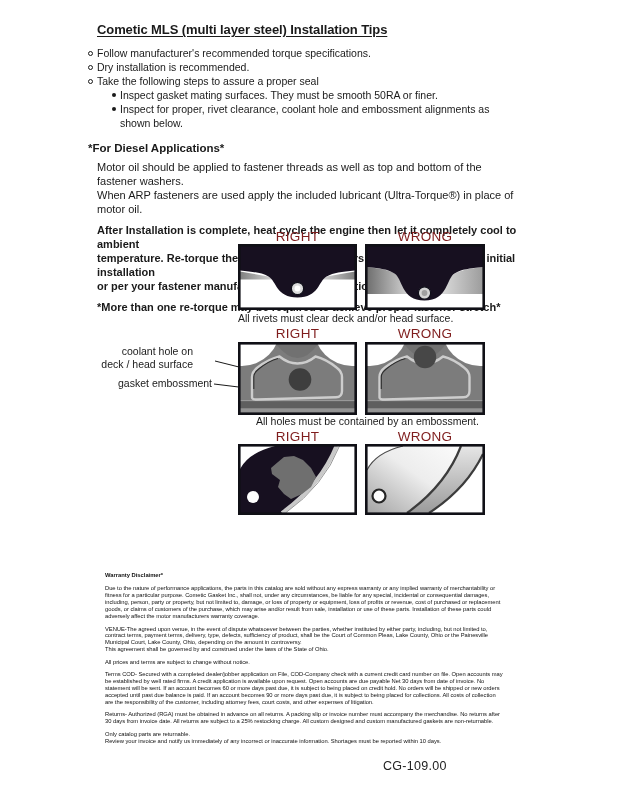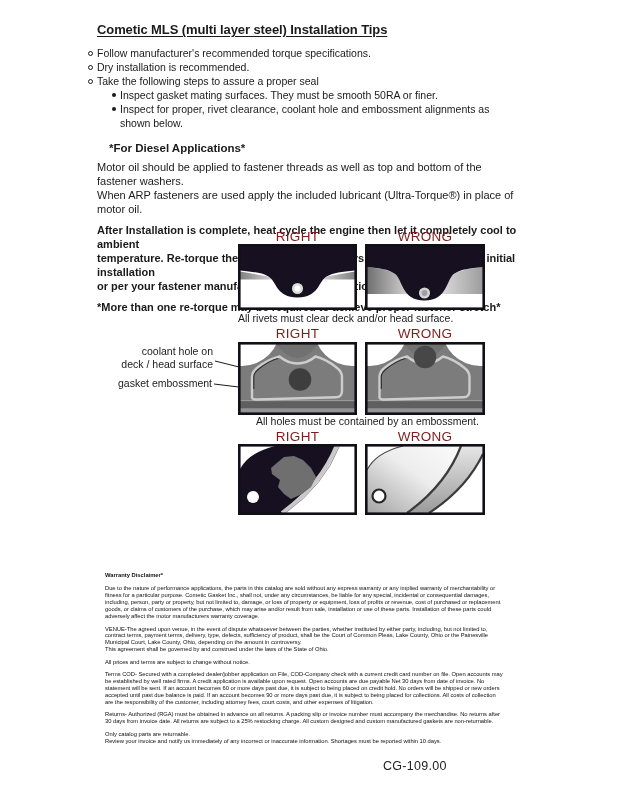--- a/index.html
+++ b/index.html
@@ -9,21 +9,21 @@
   
   .header{position:absolute;left:88px;top:22px;width:430px;}
   .title{margin-left:9px;font-size:13px;font-weight:bold;letter-spacing:-0.1px;
          text-decoration:underline;text-underline-offset:2px;margin-bottom:8px;line-height:16px;}
   .bullet-row{position:relative;padding-left:9px;font-size:10.5px;line-height:14px;}
   .bullet-row::before{content:"";position:absolute;left:0;top:5px;width:3.4px;height:3.4px;
          border:0.9px solid #1a1a1a;border-radius:50%;}
   .sub-row{position:relative;padding-left:32px;font-size:10.5px;line-height:14px;}
   .sub-row::before{content:"";position:absolute;left:23.5px;top:5.2px;width:4.2px;height:4.2px;
          background:#1a1a1a;border-radius:50%;}
-  .diesel-heading{margin-left:21px;margin-top:11px;font-size:11.5px;font-weight:bold;line-height:15px;}
+  .diesel-heading{margin-left:0;margin-top:11px;font-size:11.5px;font-weight:bold;line-height:15px;}
   .para{margin-left:9px;margin-top:4px;font-size:11px;line-height:14px;}
   .para.gap{margin-top:7px;font-weight:bold;}
 
   
   .figures{position:absolute;inset:0;pointer-events:none;}
   .fig-label{position:absolute;font-size:13.5px;line-height:15px;text-align:center;color:#7f1d1d;letter-spacing:0.3px;}
   .fig-box{position:absolute;}
   .fig-box svg{display:block;width:100%;height:100%;}
   .fig-caption{position:absolute;font-size:10.5px;line-height:13.5px;color:#1a1a1a;white-space:nowrap;}
   .callout{position:absolute;font-size:10.5px;line-height:12.5px;text-align:right;white-space:nowrap;}
@@ -111,21 +111,21 @@
         <circle cx="59.5" cy="49" r="2.9" fill="#9f9f9f"></circle>
         <rect x="1.3" y="1.3" width="117.4" height="63.4" fill="none" stroke="#101016" stroke-width="2.6"></rect>
       </svg>
     </div>
 
     <div class="fig-caption" style="left:238px;top:312px;">All rivets must clear deck and/or head surface.</div>
 
     <div class="fig-label" style="left:238px;top:326px;width:119px;">RIGHT</div>
     <div class="fig-label" style="left:365px;top:326px;width:120px;">WRONG</div>
 
-    <div class="callout" style="right:405px;top:345px;">
+    <div class="callout" style="right:425px;top:345px;">
       <div>coolant hole on</div>
       <div>deck / head surface</div>
     </div>
     <div class="callout" style="right:406px;top:377px;">gasket embossment</div>
 
     <svg class="leader-svg" width="618" height="800" viewBox="0 0 618 800">
       <line x1="215" y1="361" x2="291" y2="380" stroke="#1a1a1a" stroke-width="1"></line>
       <line x1="214" y1="384" x2="263" y2="390" stroke="#1a1a1a" stroke-width="1"></line>
     </svg>
 

